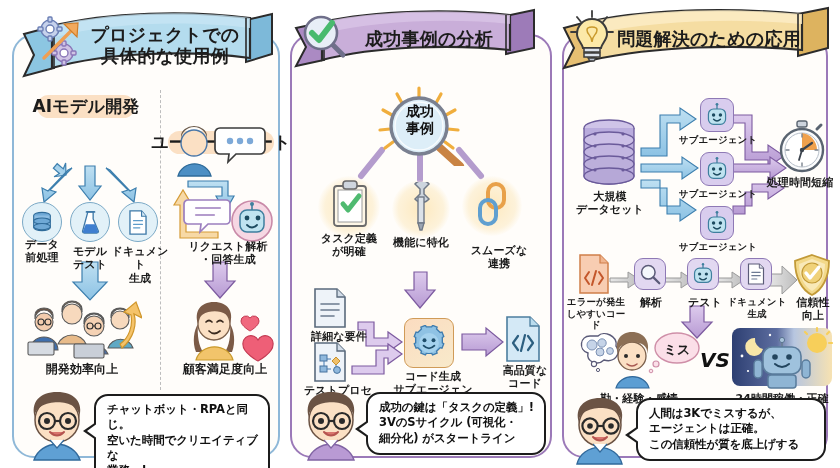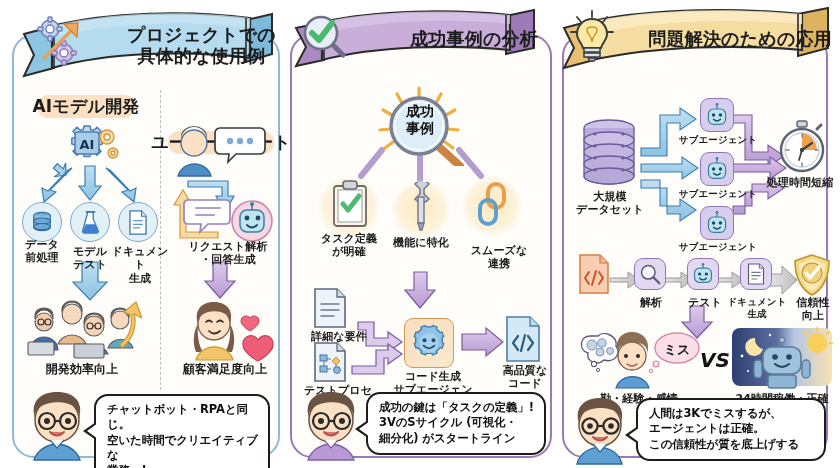--- a/index.html
+++ b/index.html
@@ -47,21 +47,21 @@
     border-radius: 20px;
     border: 1px solid rgba(255,255,255,0);
   }
 
   
   .ribbon {
     position: absolute;
     z-index: 6;
     display: flex;
     align-items: center;
-    justify-content: flex-end;
+    justify-content: center;
   }
   .ribbon svg { position: absolute; inset: 0; width: 100%; height: 100%; }
   .ribbon-title {
     position: relative;
     z-index: 2;
     font-weight: bold;
     color: #1c1c1c;
     text-align: center;
     line-height: 1.18;
     letter-spacing: 0.2px;
@@ -361,35 +361,20 @@
           <path d="M12,21 L19,28 L32,11" stroke="#49ba6e" stroke-width="6" fill="none" stroke-linecap="round" stroke-linejoin="round"></path>
         </svg>
       </div>
     </div>
 
     <div class="vdash" style="left:160px; top:90px; height:300px;"></div>
 
     <div class="pill" style="left:37px; top:95px; width:98px;">AIモデル開発</div>
     <div class="pill" style="left:168px; top:95px; width:106px;margin-top:36px;">ユーザーサポート</div>
 
-    <div style="position:absolute; left:60px; top:124px; width:62px; height:52px;">
-      <svg viewBox="0 0 62 52" width="62" height="52">
-        <g fill="#bcd9f0" stroke="#4a7fae" stroke-width="1.5">
-          <path d="M20,6 h3 l1.2,-4 h5.6 l1.2,4 h3 l3,-2.8 l4,4 l-2.8,3 v3 l4,1.2 v5.6 l-4,1.2 v3 l2.8,3 l-4,4 l-3,-2.8 h-3 l-1.2,4 h-5.6 l-1.2,-4 h-3 l-3,2.8 l-4,-4 l2.8,-3 v-3 l-4,-1.2 v-5.6 l4,-1.2 v-3 l-2.8,-3 l4,-4 Z"></path>
-          <rect x="15" y="8" width="24" height="22" rx="3" fill="#a9cde9"></rect>
-        </g>
-        <text x="27" y="25" font-size="13" font-weight="bold" fill="#16324f" text-anchor="middle" font-family="DejaVu Sans, sans-serif">AI</text>
-        <g fill="#fbd9a6" stroke="#d49636" stroke-width="1.3">
-          <circle cx="47" cy="13" r="7"></circle>
-            <circle cx="47" cy="13" r="3" fill="#fff"></circle>
-          <circle cx="53" cy="29" r="5"></circle>
-            <circle cx="53" cy="29" r="2" fill="#fff"></circle>
-        </g>
-      </svg>
-    </div>
 
     <div class="icon-circle" style="left:22px; top:202px; width:40px; height:40px;">
       <svg viewBox="0 0 26 26" width="24" height="24">
         <g fill="#6fa9d6" stroke="#2f6b99" stroke-width="1.2">
           <ellipse cx="13" cy="6" rx="9" ry="3.4"></ellipse>
           <path d="M4,6 v13 a9,3.4 0 0 0 18,0 v-13" fill="#8cbde3"></path>
           <ellipse cx="13" cy="12" rx="9" ry="3.4" fill="#6fa9d6"></ellipse>
           <ellipse cx="13" cy="18" rx="9" ry="3.4" fill="#6fa9d6"></ellipse>
         </g>
       </svg>
@@ -755,20 +740,22 @@
       <svg viewBox="0 0 32 40" width="32" height="40">
         <path d="M2,1 L22,1 L30,9 L30,39 L2,39 Z" fill="#f8cdb2" stroke="#d07f4a" stroke-width="1.5"></path>
         <path d="M22,1 L22,9 L30,9" fill="#f0b58f" stroke="#d07f4a" stroke-width="1.2"></path>
         <g stroke="#c4562a" stroke-width="2" fill="none" stroke-linecap="round" stroke-linejoin="round">
           <path d="M11,18 L7,24 L11,30"></path>
             <path d="M21,18 L25,24 L21,30"></path>
             <line x1="18" y1="17" x2="14" y2="31"></line>
         </g>
       </svg>
     </div>
+    <div class="lbl lbl-sm" style="left:562px; top:296px; width:68px;">エラーが発生
+しやすいコード</div>
 
     <div class="icon-round-rect" style="left:634px; top:258px; width:32px; height:32px; background:#e2d8f1; border:1.5px solid #8e79b5;">
       <svg viewBox="0 0 26 26" width="22" height="22">
         <circle cx="11" cy="11" r="8" fill="#f4f7fb" stroke="#5b5b78" stroke-width="1.8"></circle>
         <line x1="17" y1="17" x2="24" y2="24" stroke="#5b5b78" stroke-width="2.6" stroke-linecap="round"></line>
       </svg>
     </div>
     <div class="lbl" style="left:628px; top:296px; width:46px;">解析</div>
 
     <div class="icon-round-rect" style="left:687px; top:258px; width:32px; height:32px; background:#e2d8f1; border:1.5px solid #8e79b5;">

